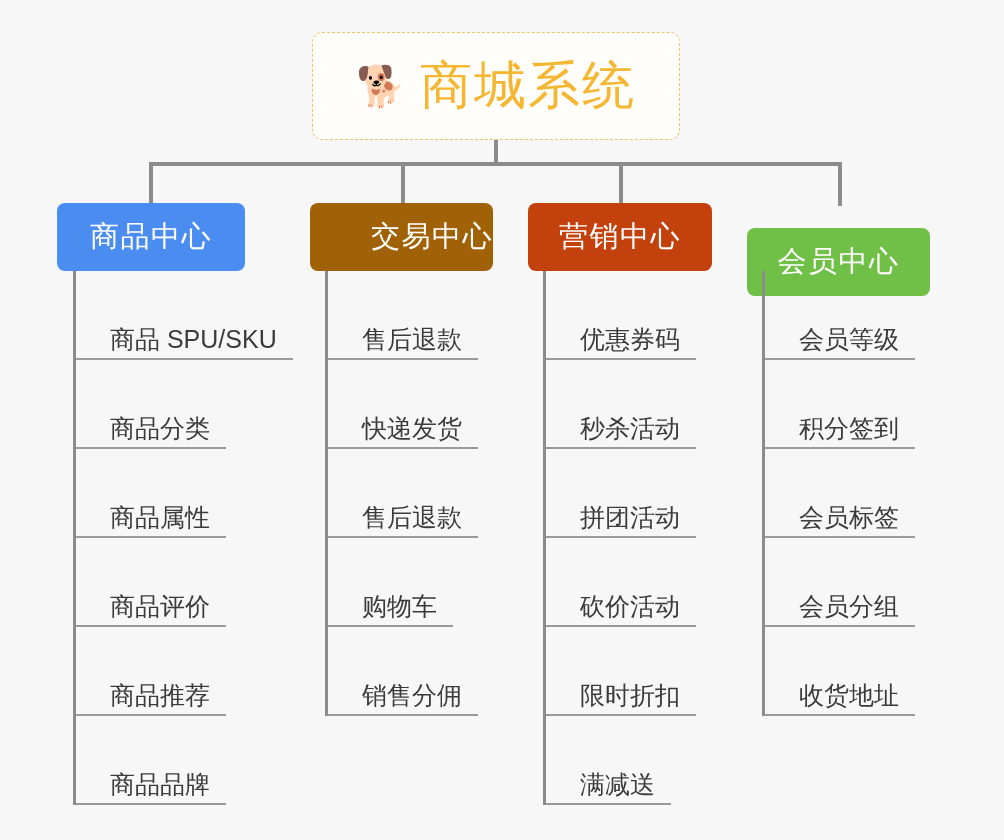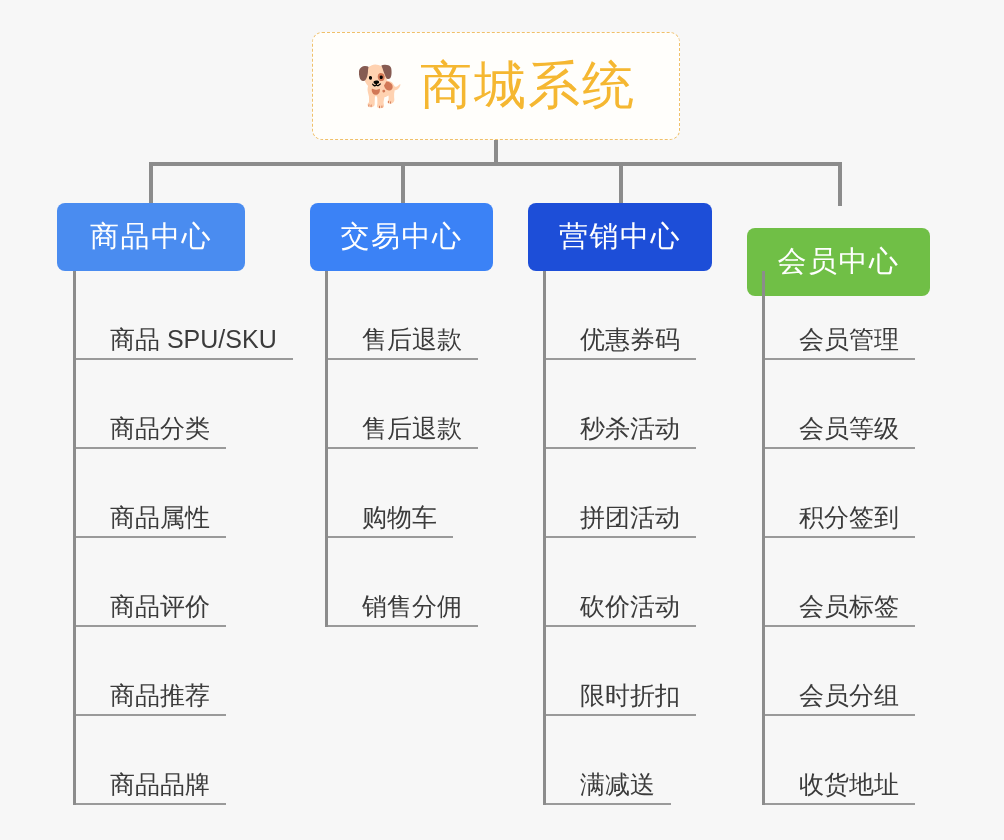--- a/index.html
+++ b/index.html
@@ -154,49 +154,54 @@
         </span>
       </div>
     <div class="sub-item">
         <span class="sub-item-inner">
           <span class="sub-item-label">商品品牌</span>
         </span>
       </div>
   </div>
 
   <div class="category" style="left:310px; width:183px;">
-    <div class="cat-header" style="background:#3b82f6;">
+    <div class="cat-header" style="background:#a16207;justify-content:flex-end;">
       <span class="cat-header-label">交易中心</span>
     </div>
   </div>
   <div class="sub-list" style="left:325px;">
     <div class="sub-item">
         <span class="sub-item-inner">
           <span class="sub-item-label">售后退款</span>
         </span>
       </div>
     <div class="sub-item">
         <span class="sub-item-inner">
+          <span class="sub-item-label">快递发货</span>
+        </span>
+      </div>
+    <div class="sub-item">
+        <span class="sub-item-inner">
           <span class="sub-item-label">售后退款</span>
         </span>
       </div>
     <div class="sub-item">
         <span class="sub-item-inner">
           <span class="sub-item-label">购物车</span>
         </span>
       </div>
     <div class="sub-item">
         <span class="sub-item-inner">
           <span class="sub-item-label">销售分佣</span>
         </span>
       </div>
   </div>
 
   <div class="category" style="left:528px; width:184px;">
-    <div class="cat-header" style="background:#1d4ed8;">
+    <div class="cat-header" style="background:#c2410c;">
       <span class="cat-header-label">营销中心</span>
     </div>
   </div>
   <div class="sub-list" style="left:543px;">
     <div class="sub-item">
         <span class="sub-item-inner">
           <span class="sub-item-label">优惠券码</span>
         </span>
       </div>
     <div class="sub-item">
@@ -227,25 +232,20 @@
   </div>
 
   <div class="category" style="left:747px; width:183px;margin-top:25px;">
     <div class="cat-header" style="background:#70bf46;">
       <span class="cat-header-label">会员中心</span>
     </div>
   </div>
   <div class="sub-list" style="left:762px;">
     <div class="sub-item">
         <span class="sub-item-inner">
-          <span class="sub-item-label">会员管理</span>
-        </span>
-      </div>
-    <div class="sub-item">
-        <span class="sub-item-inner">
           <span class="sub-item-label">会员等级</span>
         </span>
       </div>
     <div class="sub-item">
         <span class="sub-item-inner">
           <span class="sub-item-label">积分签到</span>
         </span>
       </div>
     <div class="sub-item">
         <span class="sub-item-inner">

